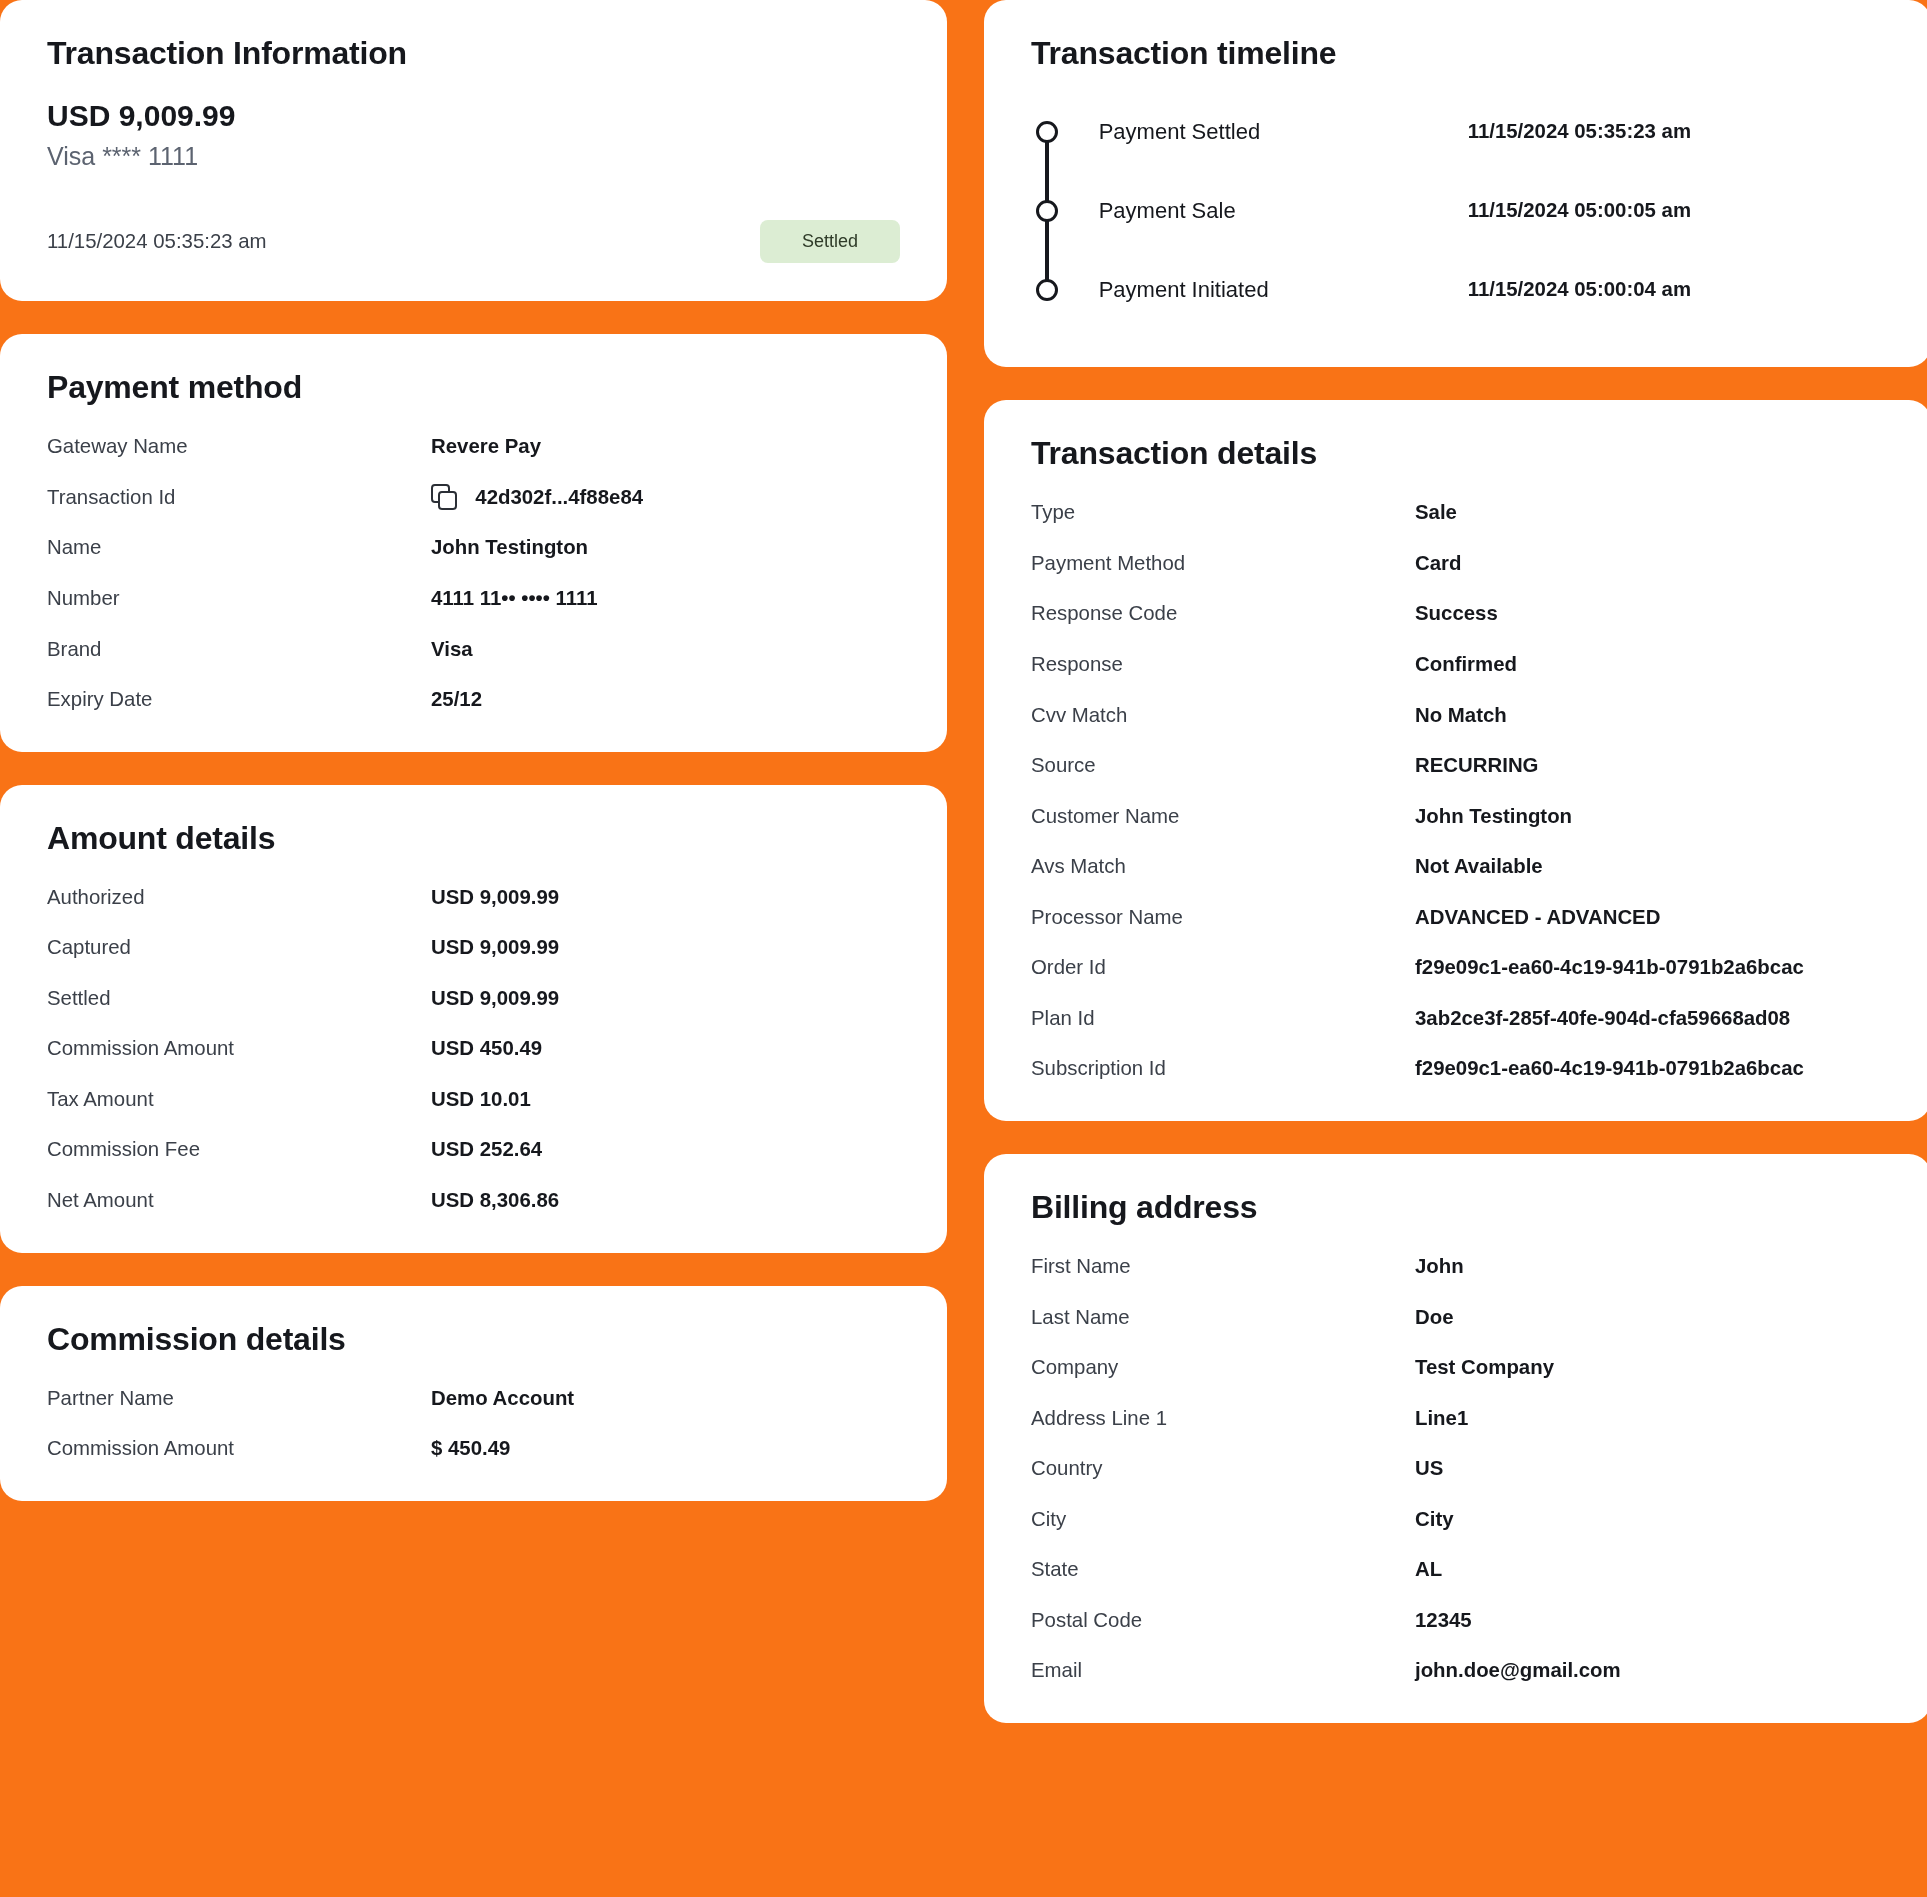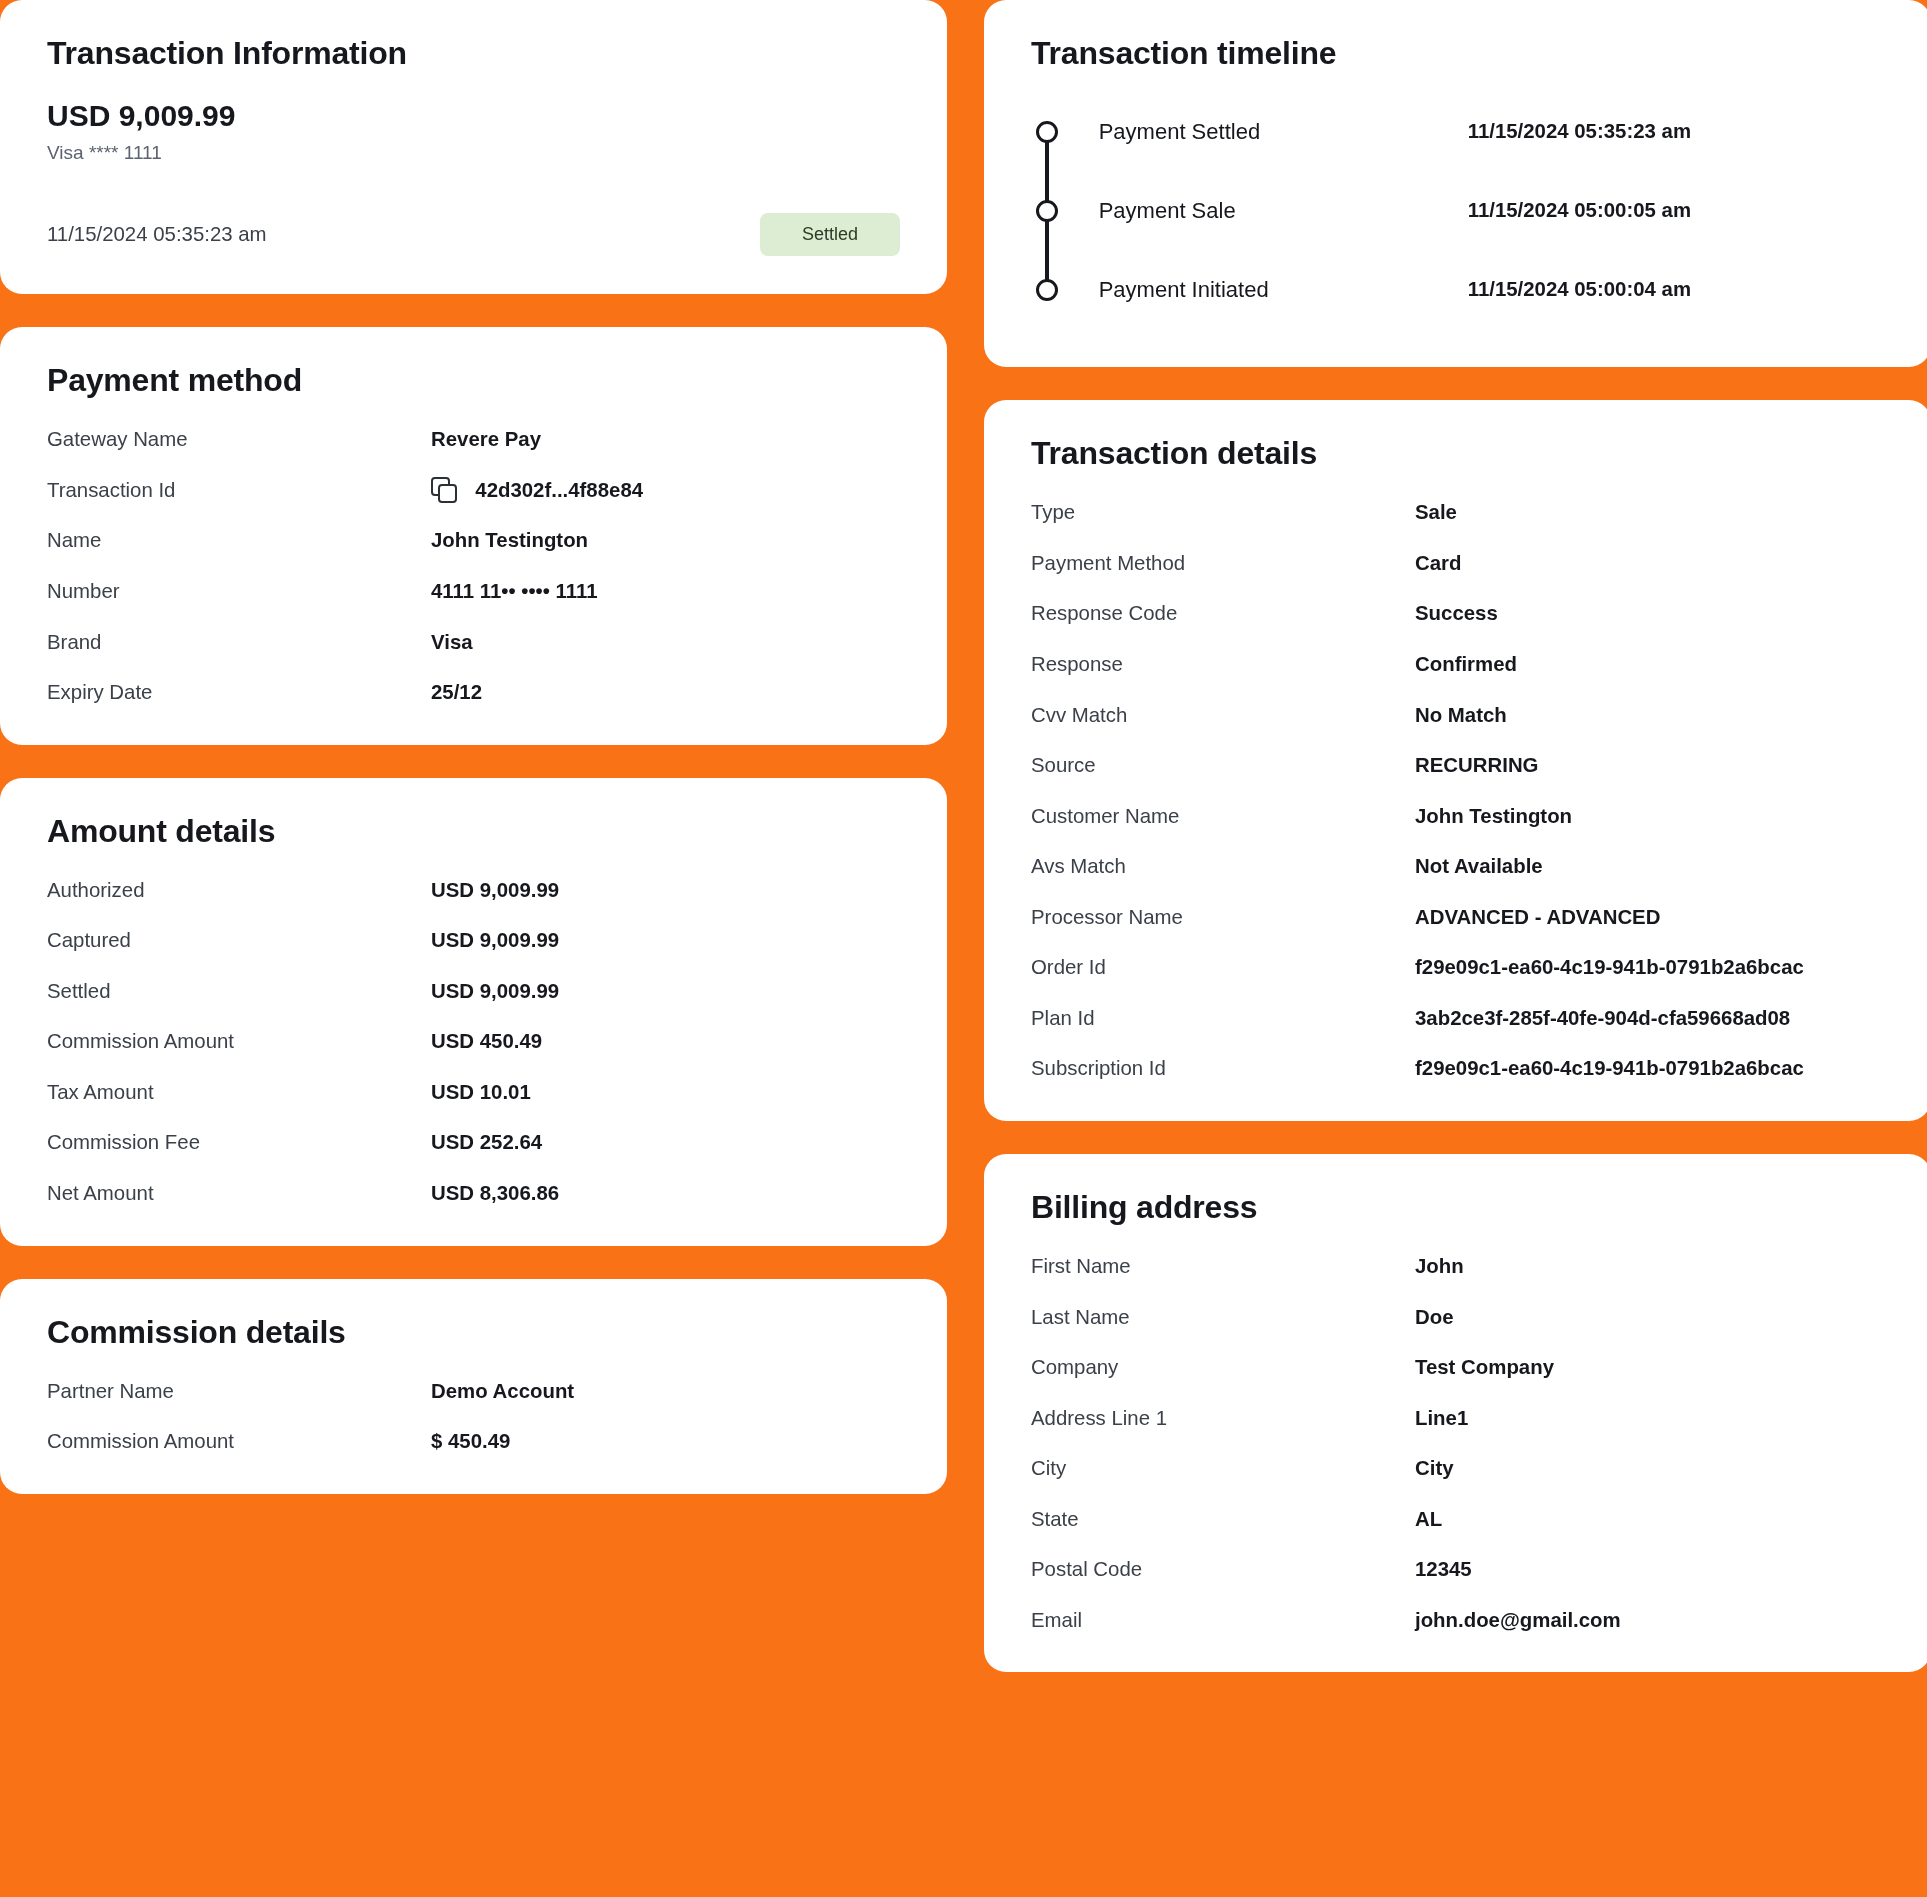--- a/index.html
+++ b/index.html
@@ -45,21 +45,21 @@
   h2.card-title.tight { margin-bottom: 20.4px; }
 
   
   .ti-amount {
     font-size: 30px;
     font-weight: bold;
     color: #16181d;
     margin: 0 0 9.4px 0;
   }
   .ti-card {
-    font-size: 19px;
+    font-size: 25px;
     color: #5c6370;
     margin: 0 0 49px 0;
   }
   .ti-footer {
     display: flex;
     align-items: center;
     justify-content: space-between;
   }
   .ti-date {
     font-size: 20.4px;
@@ -340,20 +340,24 @@
         </div>
         <div class="kv wide">
           <div class="k">Company</div>
           <div class="v">Test Company</div>
         </div>
         <div class="kv wide">
           <div class="k">Address Line 1</div>
           <div class="v">Line1</div>
         </div>
         <div class="kv wide">
+          <div class="k">Country</div>
+          <div class="v">US</div>
+        </div>
+        <div class="kv wide">
           <div class="k">City</div>
           <div class="v">City</div>
         </div>
         <div class="kv wide">
           <div class="k">State</div>
           <div class="v">AL</div>
         </div>
         <div class="kv wide">
           <div class="k">Postal Code</div>
           <div class="v">12345</div>

